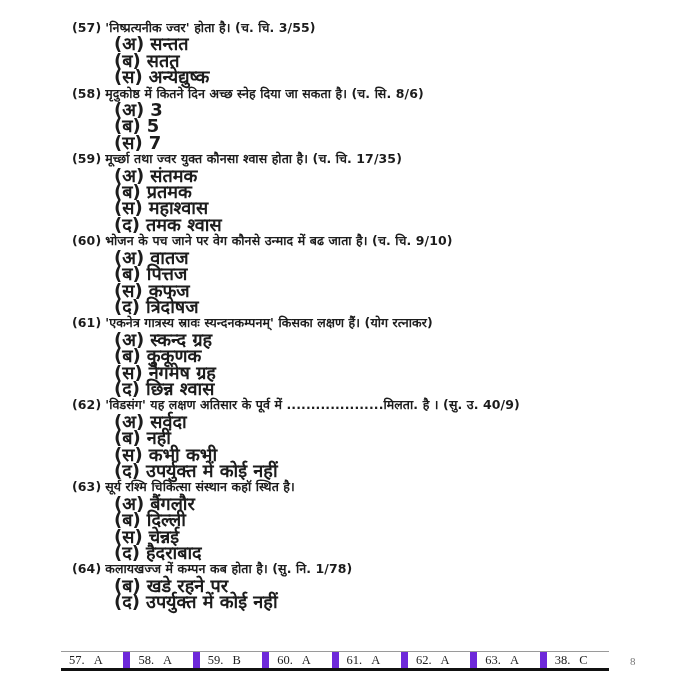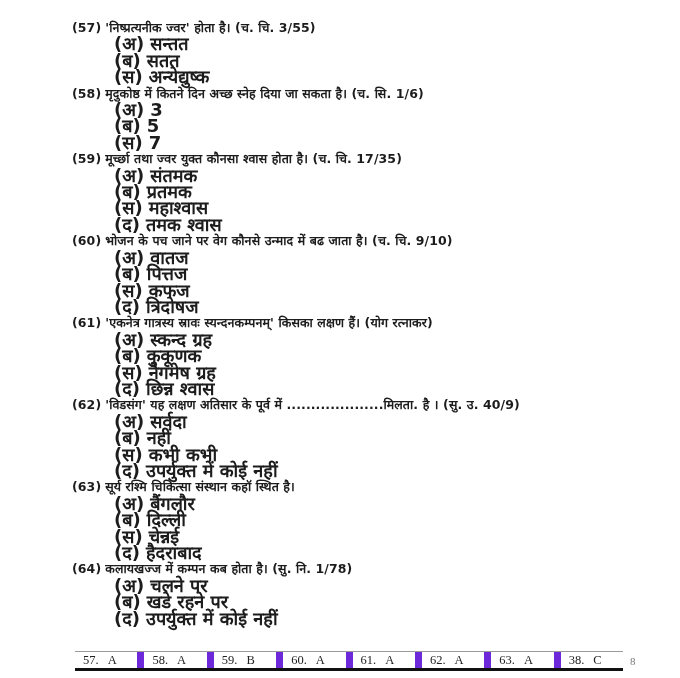--- a/index.html
+++ b/index.html
@@ -37,21 +37,21 @@
     font-size: 18px;
     font-weight: 600;
     line-height: 16.4px;
     white-space: nowrap;
   }
   .opt-label {
     margin-right: 6px;
   }
   .answer-strip-wrap {
     position: absolute;
-    left: 75px;
+    left: 61px;
     top: 651px;
     width: 548px;
   }
   .answer-strip {
     display: flex;
     border-top: 1px solid #9a9a9a;
     border-bottom: 3px solid #111111;
     font-family: "Liberation Serif", "DejaVu Serif", serif;
     font-size: 12.5px;
     color: #222222;
@@ -90,21 +90,21 @@
     <div class="q-header">
       <span class="q-num">(57)</span><span class="q-text">'निष्प्रत्यनीक ज्वर' होता है। (च. चि. 3/55)</span>
     </div>
     <div class="opt-line"><span class="opt-label">(अ)</span><span>सन्तत</span></div>
     <div class="opt-line"><span class="opt-label">(ब)</span><span>सतत</span></div>
     <div class="opt-line"><span class="opt-label">(स)</span><span>अन्येद्युष्क</span></div>
   </div>
 
   <div class="q-block">
     <div class="q-header">
-      <span class="q-num">(58)</span><span class="q-text">मृदुकोष्ठ में कितने दिन अच्छ स्नेह दिया जा सकता है। (च. सि. 1/6)</span>
+      <span class="q-num">(58)</span><span class="q-text">मृदुकोष्ठ में कितने दिन अच्छ स्नेह दिया जा सकता है। (च. सि. 8/6)</span>
     </div>
     <div class="opt-line"><span class="opt-label">(अ)</span><span>3</span></div>
     <div class="opt-line"><span class="opt-label">(ब)</span><span>5</span></div>
     <div class="opt-line"><span class="opt-label">(स)</span><span>7</span></div>
   </div>
 
   <div class="q-block">
     <div class="q-header">
       <span class="q-num">(59)</span><span class="q-text">मूर्च्छा तथा ज्वर युक्त कौनसा श्वास होता है। (च. चि. 17/35)</span>
     </div>
@@ -151,21 +151,20 @@
     <div class="opt-line"><span class="opt-label">(अ)</span><span>बैंगलौर</span></div>
     <div class="opt-line"><span class="opt-label">(ब)</span><span>दिल्ली</span></div>
     <div class="opt-line"><span class="opt-label">(स)</span><span>चेन्नई</span></div>
     <div class="opt-line"><span class="opt-label">(द)</span><span>हैदराबाद</span></div>
   </div>
 
   <div class="q-block">
     <div class="q-header">
       <span class="q-num">(64)</span><span class="q-text">कलायखज्ज में कम्पन कब होता है। (सु. नि. 1/78)</span>
     </div>
-    <div class="opt-line"><span class="opt-label">(अ)</span><span>चलने पर</span></div>
     <div class="opt-line"><span class="opt-label">(ब)</span><span>खडे रहने पर</span></div>
     <div class="opt-line"><span class="opt-label">(द)</span><span>उपर्युक्त में कोई नहीं</span></div>
   </div>
 
 </div>
 
 <div class="answer-strip-wrap">
   <div class="answer-strip">
     <div class="answer-cell">
         <span class="ans-num">57.</span>

